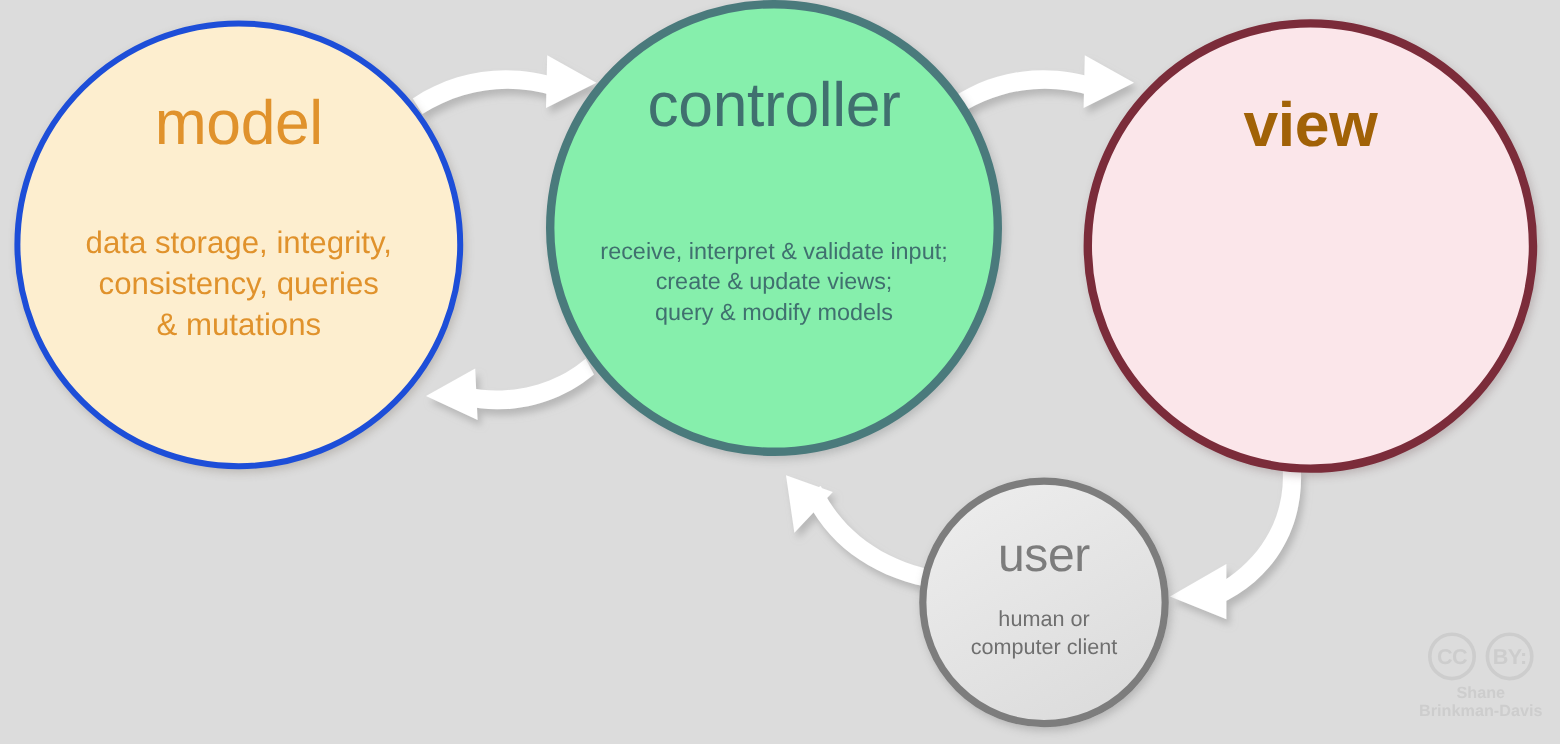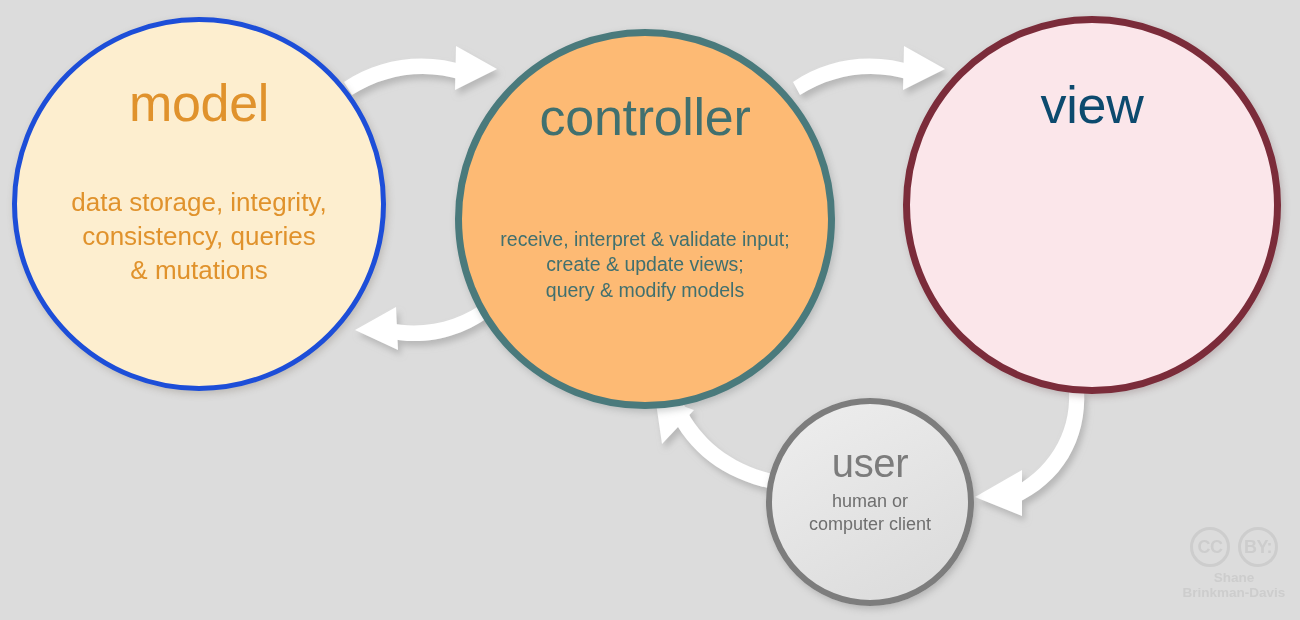--- a/index.html
+++ b/index.html
@@ -59,23 +59,23 @@
     margin-top: 55px;
   }
   #node-model .node-desc {
     color: #e0922c;
     font-size: 26px;
     margin-top: 57px;
   }
 
   
   #node-controller {
-    left: 455px; top: 29px;
+    left: 455px; top: 0;
     width: 380px; height: 380px;
-    background: #fdba74;
+    background: #86efac;
     border: 7px solid #4a7a7c;
     box-shadow: 2px 3px 7px rgba(110,115,115,0.32);
   }
   #node-controller .node-title {
     color: #40706f;
     font-size: 52px;
     margin-top: 55px;
   }
   #node-controller .node-desc {
     color: #40706f;
@@ -85,37 +85,39 @@
 
   
   #node-view {
     left: 903px; top: 16px;
     width: 378px; height: 378px;
     background: #fbe6ea;
     border: 7px solid #7b2c3a;
     box-shadow: 2px 3px 7px rgba(120,95,100,0.32);
   }
   #node-view .node-title {
-    color: #0c4a6e;
+    color: #a16207;
     font-size: 52px;
     margin-top: 56px;
+    font-weight: bold;
   }
   #node-view .node-desc {
     color: #731f2e;
     font-size: 19.5px;
     margin-top: 78px;
   }
 
   
   #node-user {
     left: 766px; top: 398px;
     width: 208px; height: 208px;
     background: linear-gradient(150deg, #eeeeee 0%, #e2e2e2 60%, #dadada 100%);
     border: 6px solid #7d7d7d;
     box-shadow: 2px 3px 7px rgba(110,110,110,0.35);
+    gap: 15px;
   }
   #node-user .node-title {
     color: #7c7c7c;
     font-size: 40px;
     margin-top: 39px;
   }
   #node-user .node-desc {
     color: #6f6f6f;
     font-size: 18px;
     margin-top: 7px;

